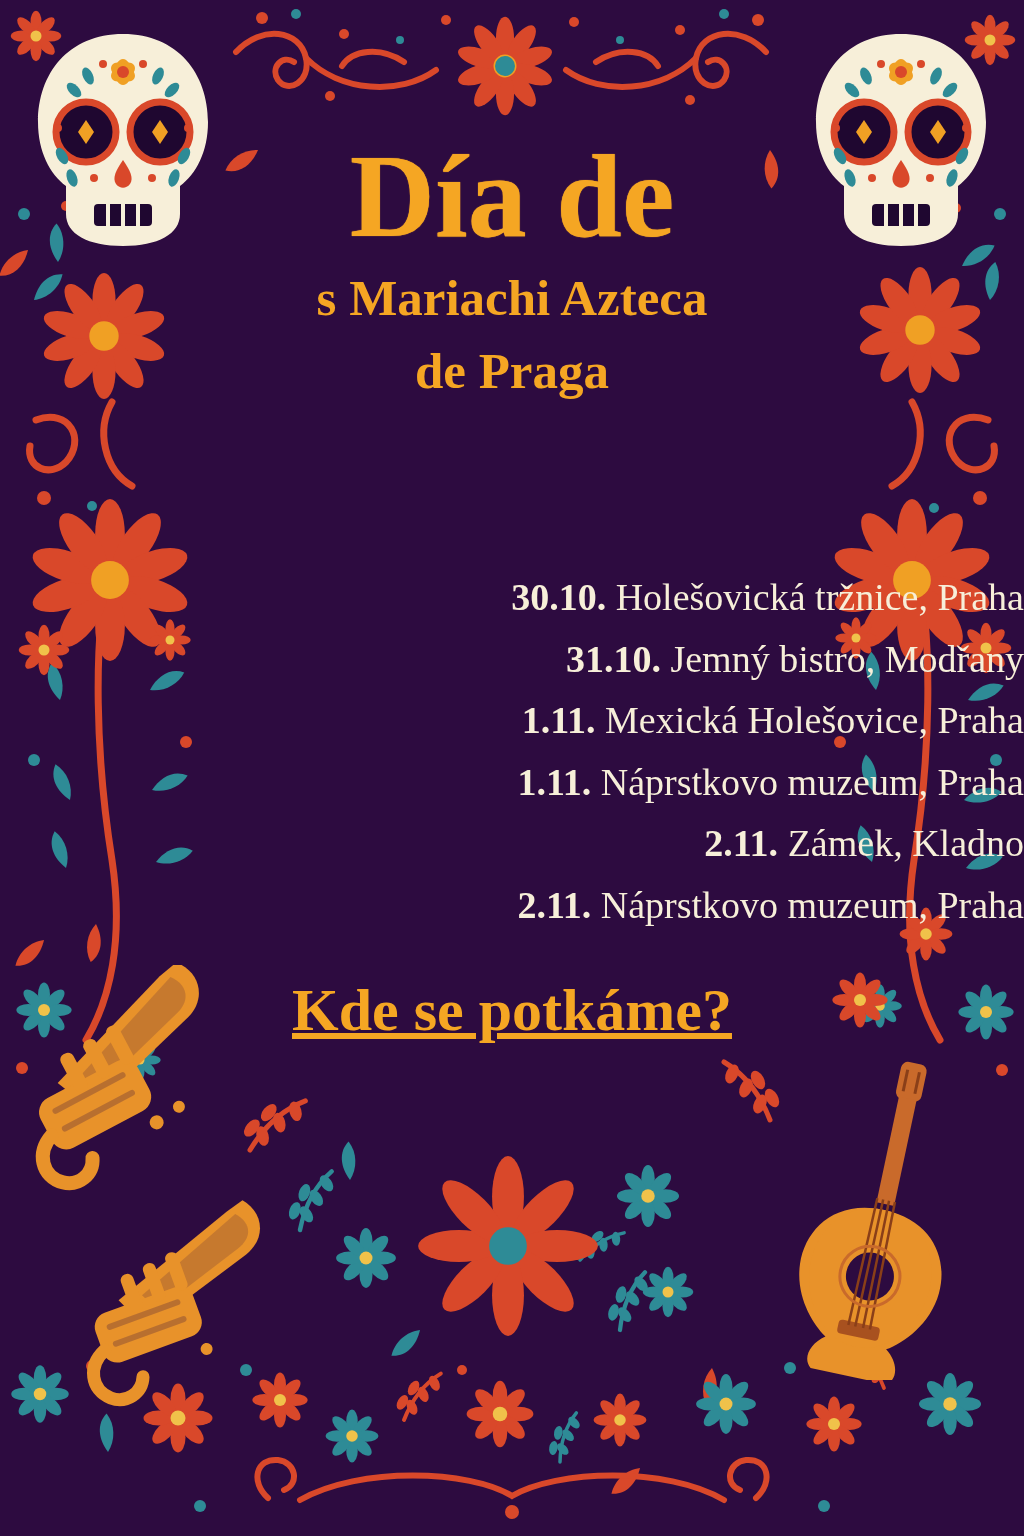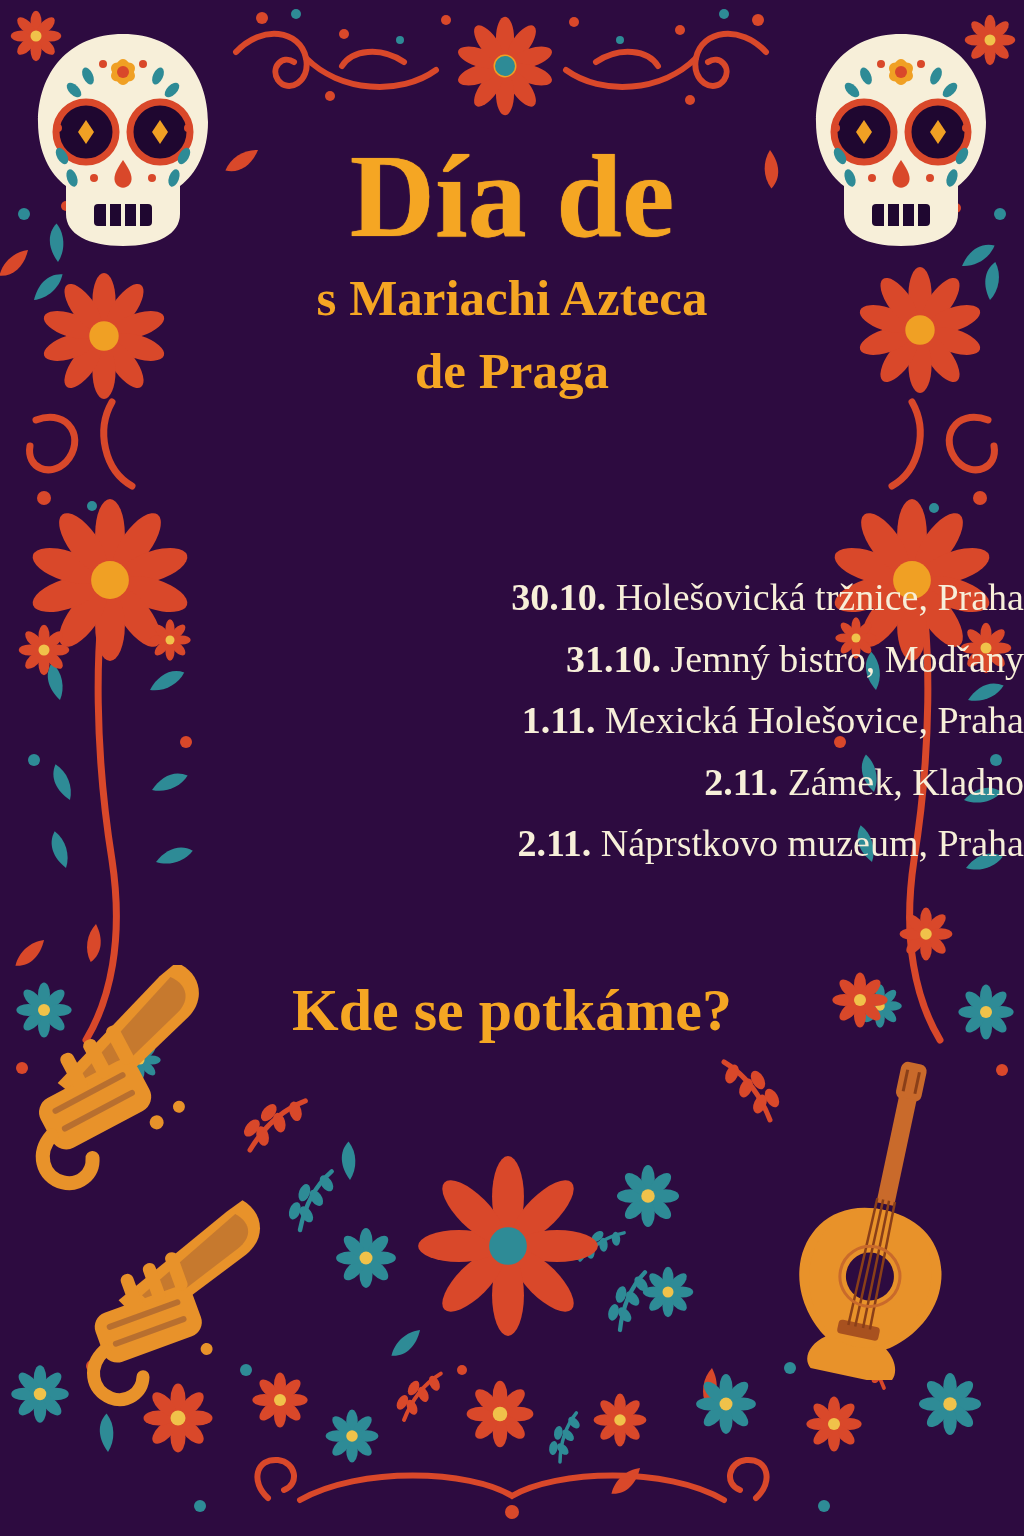--- a/index.html
+++ b/index.html
@@ -86,20 +86,21 @@
     width: 1024px;
     text-align: center;
     z-index: 5;
   }
   .cta-line {
     font-family: "Liberation Serif", serif;
     font-weight: bold;
     font-size: 60px;
     line-height: 1.17;
     color: #f5a623;
+    text-decoration: underline;
   }
 
   
   .skull {
     position: absolute;
     z-index: 6;
   }
   .skull.left  { left: 28px;  top: 28px; }
   .skull.right { right: 28px; top: 28px; }
 
@@ -502,20 +503,24 @@
     </div>
     <div class="date-row">
       <span class="d-day">31.10.</span>
       <span class="d-place">Jemný bistro, Modřany</span>
     </div>
     <div class="date-row">
       <span class="d-day">1.11.</span>
       <span class="d-place">Mexická Holešovice, Praha</span>
     </div>
     <div class="date-row">
+      <span class="d-day">1.11.</span>
+      <span class="d-place">Náprstkovo muzeum, Praha</span>
+    </div>
+    <div class="date-row">
       <span class="d-day">2.11.</span>
       <span class="d-place">Zámek, Kladno</span>
     </div>
     <div class="date-row">
       <span class="d-day">2.11.</span>
       <span class="d-place">Náprstkovo muzeum, Praha</span>
     </div>
   </div>
 
   <div class="cta">

